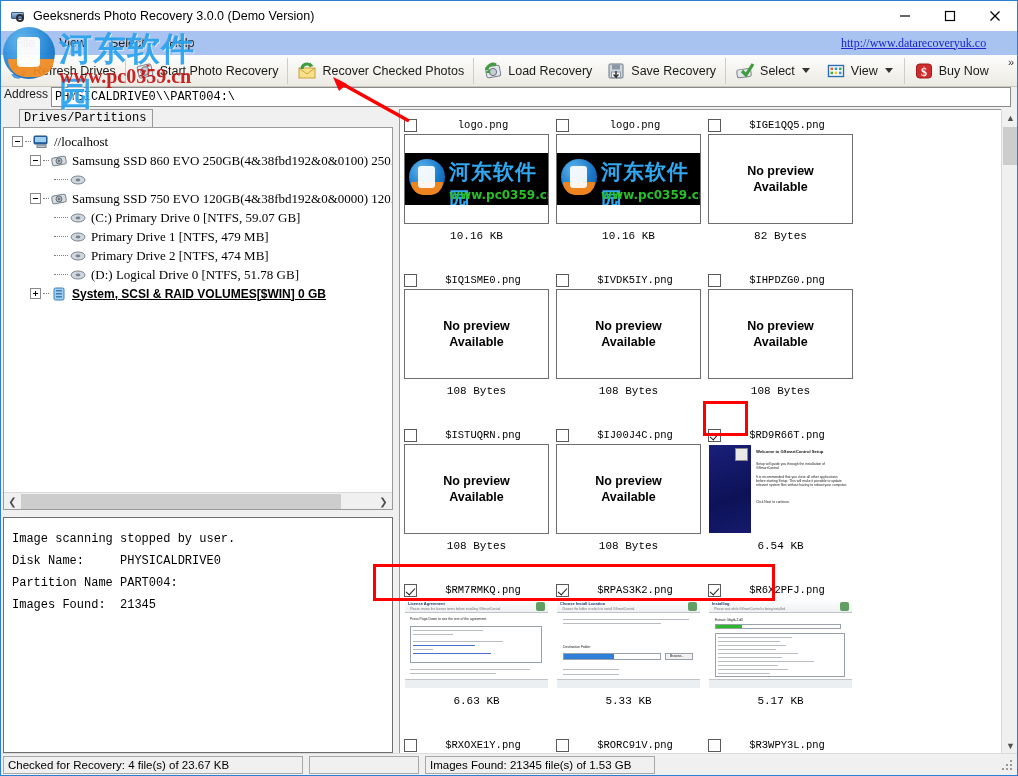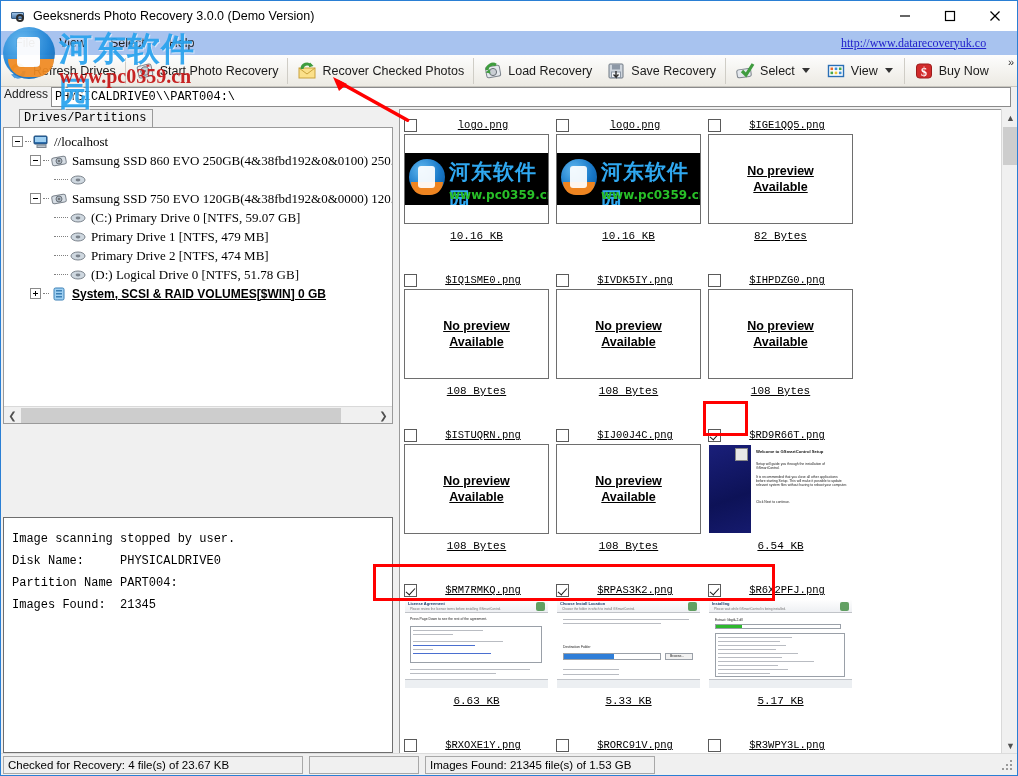--- a/index.html
+++ b/index.html
@@ -110,21 +110,21 @@
   #leftcol {
     position: absolute; left: 2px; top: 108px; width: 392px; height: 645px;
   }
   #tabstrip { height: 18px; display: flex; align-items: flex-end; padding-left: 16px; }
   #tab-drives {
     font-size: 12px; font-family: "Liberation Mono", monospace; color: #000;
     background: #f0f0f0; border: 1px solid #9a9a9a; border-bottom: none;
     padding: 1px 6px 1px 4px; line-height: 15px; height: 18px;
   }
   #treepanel {
-    position: absolute; left: 0; top: 18px; width: 390px; height: 297px;
+    position: absolute; left: 0; top: 18px; width: 390px; height: 383px;
     background: #fff; border: 1px solid #9a9a9a;
     overflow: hidden;
     padding-left: 20px;
   }
   #treeinner { position: absolute; left: 0; top: 0; right: 0; bottom: 18px; overflow: hidden; padding: 4px 0 0 4px;}
   .tnode {
     display: flex; align-items: center; height: 19px;
     font-family: "Liberation Serif", serif; font-size: 13px; color: #000;
     white-space: nowrap;
   }
@@ -161,21 +161,21 @@
     line-height: 22px; white-space: pre;
   }
 
   
   #gridarea {
     position: absolute; left: 398px; top: 108px; width: 602px; height: 645px;
     background: #fff; border: 1px solid #9a9a9a; border-right: none;
     overflow: hidden;
   }
   #gridinner { position: absolute; left: 0; top: 0; width: 585px; height: 100%; padding: 6px 0 0 4px; }
-  .grow { display: flex; height: 155px; text-decoration: underline; }
+  .grow { display: flex; height: 155px; }
   .cell { width: 145px; margin-right: 7px; position: relative; }
   .cell-head { display: flex; align-items: center; height: 18px; }
   .cb {
     width: 13px; height: 13px; background: #fff; border: 1px solid #5a5a5a;
     flex: 0 0 auto; position: relative;
   }
   .cb.checked::after {
     content: ''; position: absolute; left: 3px; top: 1px; width: 4px; height: 8px;
     border: solid #1a1a1a; border-width: 0 1.6px 1.6px 0; transform: rotate(42deg);
   }

